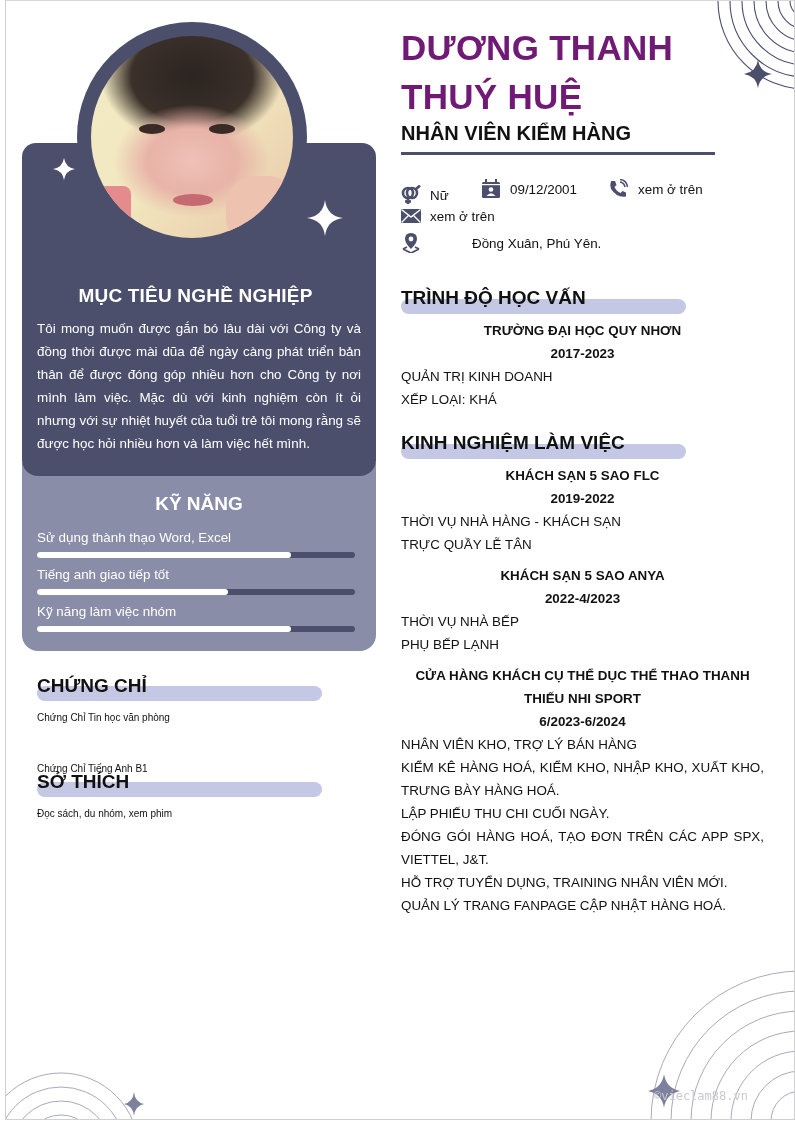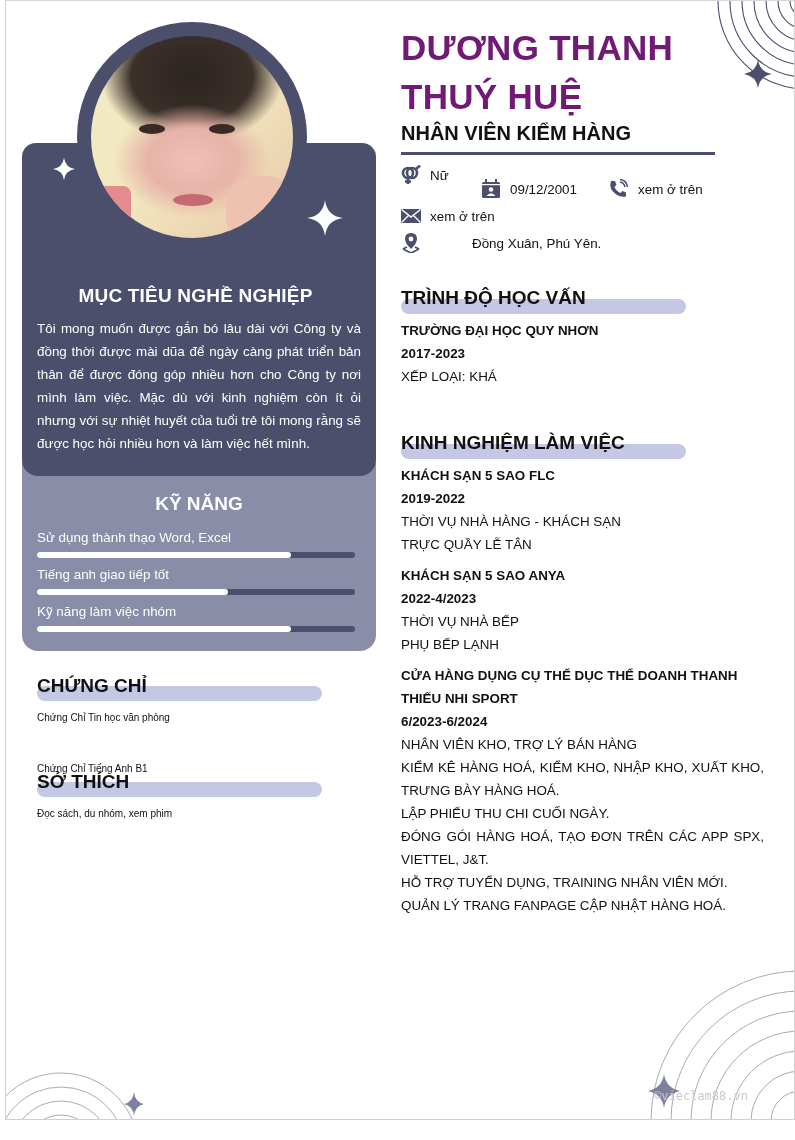--- a/index.html
+++ b/index.html
@@ -38,21 +38,21 @@
 
   
   .name { position: absolute; left: 395px; top: 22px; font-size: 35px; line-height: 49px; font-weight: 700; color: #701a75; letter-spacing: 0.3px; }
   .role { position: absolute; left: 395px; top: 121px; font-size: 20px; font-weight: 700; color: #111; }
   .role-line { position: absolute; left: 395px; top: 151px; width: 314px; height: 3px; background: #4b4f6c; }
 
   .info { position: absolute; display: flex; align-items: center; font-size: 13.4px; color: #111; }
   .info .ico { width: 22px; height: 20px; display: inline-flex; align-items: center; justify-content: center; margin-right: 8px; }
 
   .right-text { position: absolute; left: 395px; width: 363px; font-size: 13.4px; line-height: 23px; color: #111; }
-  .right-text .b { font-weight: 700; display: block; }
+  .right-text .b { font-weight: 700; display: block; text-align: center; }
   .right-text .n { display: block; text-align: justify; }
 </style>
 </head>
 <body>
 
 <div class="page">
 
   <svg class="deco" style="left:700px; top:-10px;" width="95" height="120" viewBox="0 0 95 120">
     <g fill="none" stroke="#4b4f6c" stroke-width="1.1">
       <circle cx="100" cy="10" r="88"></circle>
@@ -142,21 +142,21 @@
   <div class="section-h" style="left:31px; top:770px;">SỞ THÍCH</div>
   <div class="plain" style="left:31px; top:801px;">Đọc sách, du nhóm, xem phim</div>
 
   <div class="name">
     <div>DƯƠNG THANH</div>
     <div>THUÝ HUỆ</div>
   </div>
   <div class="role">NHÂN VIÊN KIỂM HÀNG</div>
   <div class="role-line"></div>
 
-  <div class="info" style="left:394px; top:164px;justify-content:flex-end;">
+  <div class="info" style="left:394px; top:184px;justify-content:flex-end;">
     <span class="ico">
       <svg width="22" height="20" viewBox="0 0 22 20">
           <g fill="none" stroke="#4b4f6c" stroke-width="2.6">
             <circle cx="8" cy="8" r="5"></circle>
             <circle cx="12" cy="8" r="5"></circle>
             <line x1="8" y1="13" x2="8" y2="19"></line>
             <line x1="5" y1="16.5" x2="11" y2="16.5"></line>
             <line x1="15.5" y1="4.5" x2="20" y2="0.5"></line>
           </g>
         </svg>
@@ -205,20 +205,21 @@
         </svg>
     </span>
     <span>Đồng Xuân, Phú Yên.</span>
   </div>
 
   <div class="section-bar" style="left:395px; top:298px; width:285px;"></div>
   <div class="section-h" style="left:395px; top:286px;">TRÌNH ĐỘ HỌC VẤN</div>
   <div class="right-text" style="top:318px;">
     <span class="b">TRƯỜNG ĐẠI HỌC QUY NHƠN</span>
     <span class="b">2017-2023</span>
+    <span class="n">QUẢN TRỊ KINH DOANH</span>
     <span class="n">XẾP LOẠI: KHÁ</span>
   </div>
 
   <div class="section-bar" style="left:395px; top:443px; width:285px;"></div>
   <div class="section-h" style="left:395px; top:431px;">KINH NGHIỆM LÀM VIỆC</div>
 
   <div class="right-text" style="top:463px;">
     <span class="b">KHÁCH SẠN 5 SAO FLC</span>
     <span class="b">2019-2022</span>
     <span class="n">THỜI VỤ NHÀ HÀNG - KHÁCH SẠN</span>
@@ -226,21 +227,21 @@
   </div>
 
   <div class="right-text" style="top:563px;">
     <span class="b">KHÁCH SẠN 5 SAO ANYA</span>
     <span class="b">2022-4/2023</span>
     <span class="n">THỜI VỤ NHÀ BẾP</span>
     <span class="n">PHỤ BẾP LẠNH</span>
   </div>
 
   <div class="right-text" style="top:663px;">
-    <span class="b">CỬA HÀNG DỤNG CỤ THỂ DỤC THỂ DOANH THANH THIẾU NHI SPORT</span>
+    <span class="b">CỬA HÀNG KHÁCH CỤ THỂ DỤC THỂ THAO THANH THIẾU NHI SPORT</span>
     <span class="b">6/2023-6/2024</span>
     <span class="n">NHÂN VIÊN KHO, TRỢ LÝ BÁN HÀNG</span>
     <span class="n">KIỂM KÊ HÀNG HOÁ, KIỂM KHO, NHẬP KHO, XUẤT KHO, TRƯNG BÀY HÀNG HOÁ.</span>
     <span class="n">LẬP PHIẾU THU CHI CUỐI NGÀY.</span>
     <span class="n">ĐÓNG GÓI HÀNG HOÁ, TẠO ĐƠN TRÊN CÁC APP SPX, VIETTEL, J&amp;T.</span>
     <span class="n">HỖ TRỢ TUYỂN DỤNG, TRAINING NHÂN VIÊN MỚI.</span>
     <span class="n">QUẢN LÝ TRANG FANPAGE CẬP NHẬT HÀNG HOÁ.</span>
   </div>
 
 </div>

